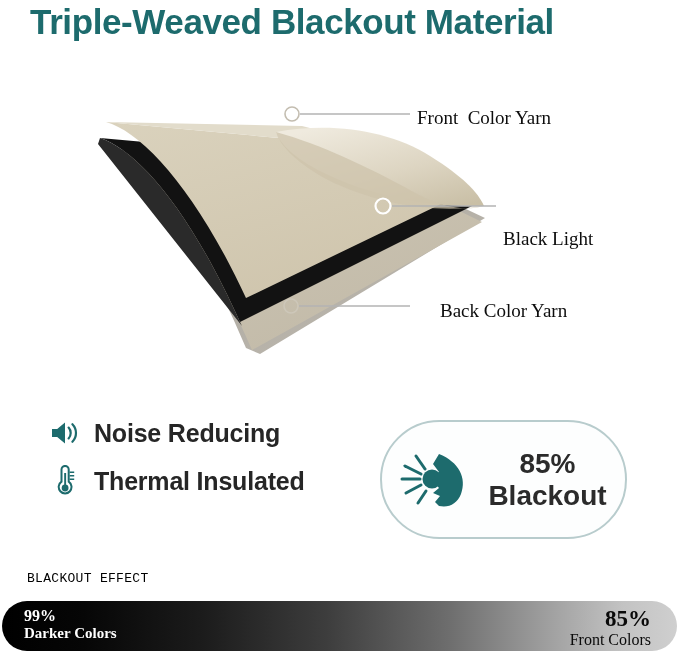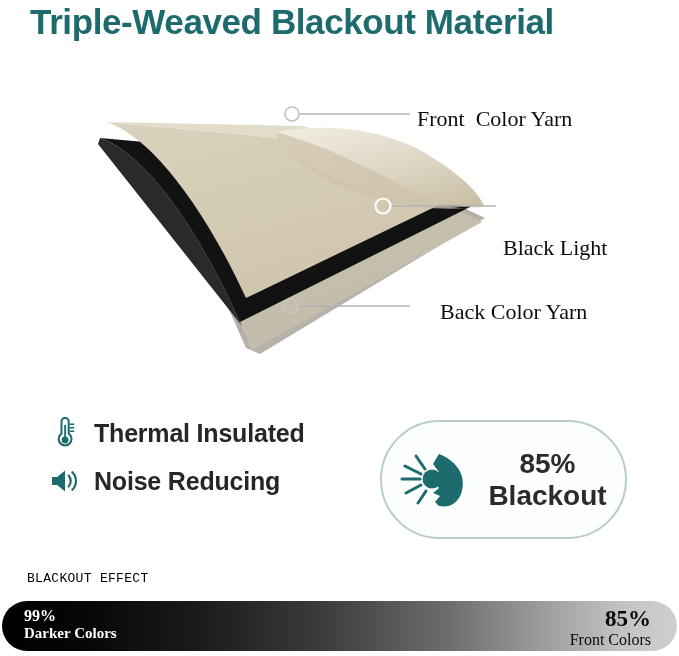--- a/index.html
+++ b/index.html
@@ -38,21 +38,21 @@
     top: 86px;
     width: 430px;
     height: 280px;
   }
   .diagram svg { display: block; }
 
   
   .callout {
     position: absolute;
     font-family: "Liberation Serif", serif;
-    font-size: 22px;
+    font-size: 19px;
     color: #0d0d0d;
     line-height: 1.22;
     white-space: pre;
     text-align: center;
   }
   .callout-front { left: 417px; top: 106px; }
   .callout-middle { left: 503px; top: 181px; }
   .callout-back  { left: 417px; top: 299px; margin-left: 23px; }
 
   
@@ -243,41 +243,41 @@
 <div class="callout callout-middle">
   <div>Black Light</div>
 </div>
 
 <div class="callout callout-back">Back Color Yarn</div>
 
 <div class="features">
 
   <div class="feature-row">
     <span class="feature-icon">
+      <svg width="32" height="28" viewBox="0 0 32 28" xmlns="http://www.w3.org/2000/svg">
+        <path d="M3 10h5.2L16 3.4v21.2L8.2 18H3Z" fill="#1d6b6d"></path>
+        <path d="M19.6 8.6a8 8 0 0 1 0 10.8" fill="none" stroke="#1d6b6d" stroke-width="2.2" stroke-linecap="round"></path>
+        <path d="M23.4 5.2a12.6 12.6 0 0 1 0 17.6" fill="none" stroke="#1d6b6d" stroke-width="2.2" stroke-linecap="round"></path>
+      </svg>
+    </span>
+    <span class="feature-label">Noise Reducing</span>
+  </div>
+
+  <div class="feature-row">
+    <span class="feature-icon">
       <svg width="30" height="32" viewBox="0 0 30 32" xmlns="http://www.w3.org/2000/svg">
         <path d="M11.5 4.5a3.6 3.6 0 0 1 7.2 0v12.2a6.4 6.4 0 1 1-7.2 0Z" fill="none" stroke="#1d6b6d" stroke-width="2"></path>
         <circle cx="15.1" cy="23" r="3.4" fill="#1d6b6d"></circle>
         <rect x="14.2" y="8" width="1.9" height="13" fill="#1d6b6d"></rect>
         <rect x="19.6" y="6.5" width="4.6" height="1.5" fill="#1d6b6d"></rect>
         <rect x="19.6" y="10" width="4.6" height="1.5" fill="#1d6b6d"></rect>
         <rect x="19.6" y="13.5" width="4.6" height="1.5" fill="#1d6b6d"></rect>
       </svg>
     </span>
     <span class="feature-label">Thermal Insulated</span>
-  </div>
-
-  <div class="feature-row">
-    <span class="feature-icon">
-      <svg width="32" height="28" viewBox="0 0 32 28" xmlns="http://www.w3.org/2000/svg">
-        <path d="M3 10h5.2L16 3.4v21.2L8.2 18H3Z" fill="#1d6b6d"></path>
-        <path d="M19.6 8.6a8 8 0 0 1 0 10.8" fill="none" stroke="#1d6b6d" stroke-width="2.2" stroke-linecap="round"></path>
-        <path d="M23.4 5.2a12.6 12.6 0 0 1 0 17.6" fill="none" stroke="#1d6b6d" stroke-width="2.2" stroke-linecap="round"></path>
-      </svg>
-    </span>
-    <span class="feature-label">Noise Reducing</span>
   </div>
 
 </div>
 
 <div class="badge">
   <span class="badge-icon">
     <svg width="76" height="72" viewBox="0 0 76 72" xmlns="http://www.w3.org/2000/svg">
       <g stroke="#1d6b6d" stroke-width="3" stroke-linecap="round">
         <line x1="22" y1="30" x2="6" y2="22"></line>
         <line x1="21" y1="35" x2="3" y2="35"></line>

